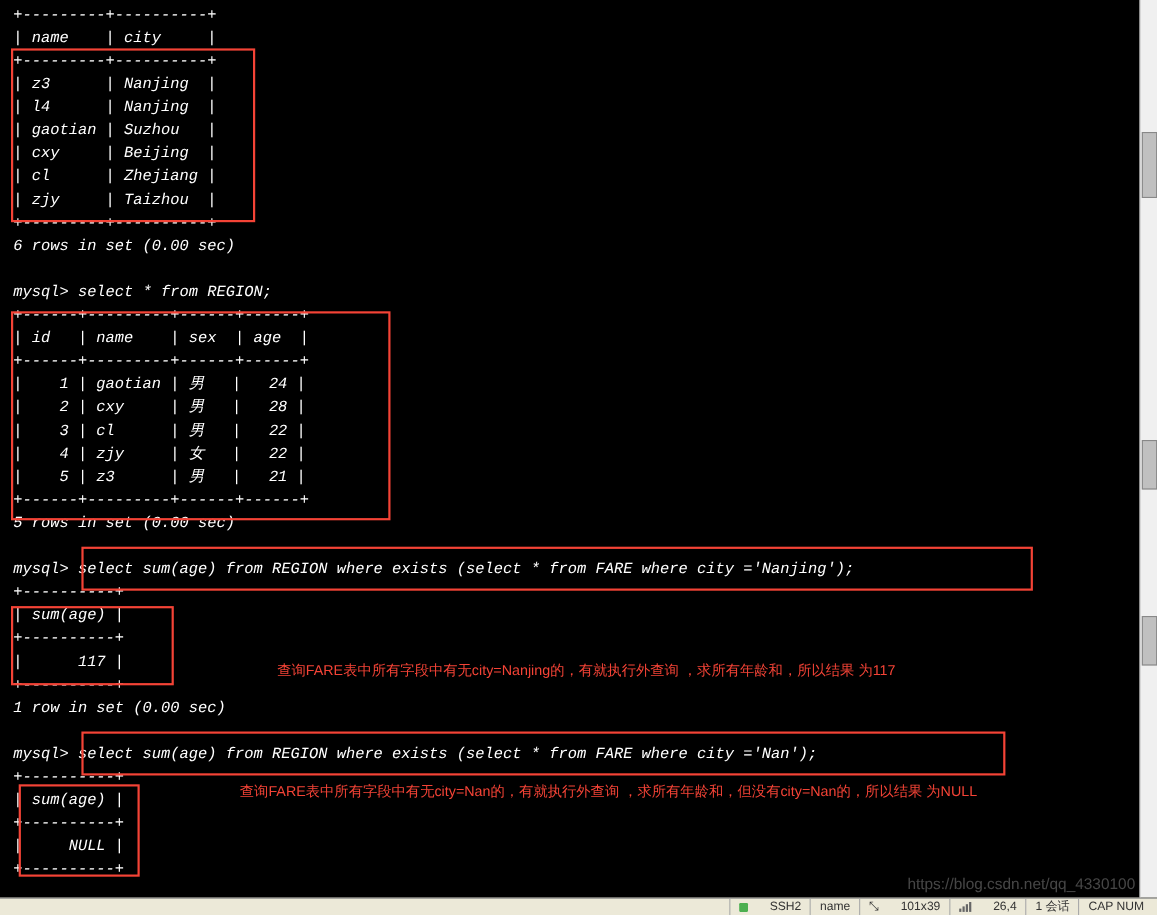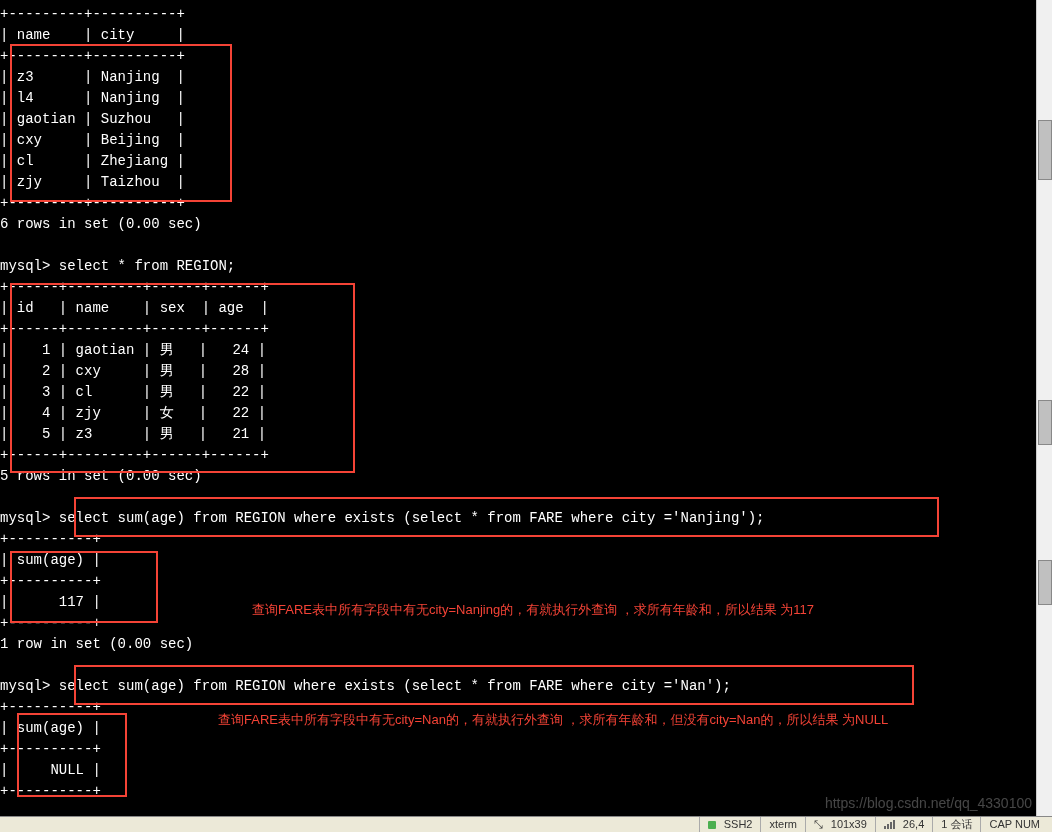--- a/index.html
+++ b/index.html
@@ -8,23 +8,24 @@
   color: #fff;
   font-family: 'Courier New', monospace;
   font-size: 14px;
   line-height: 1.5;
   width: 1052px;
   height: 832px;
   position: relative;
   overflow: hidden;
 }
 .terminal {
-  padding: 4px 0;
+  padding: 4px 12px;
   white-space: pre;
   position: relative;
+  font-style: italic;
 }
 .red-box {
   border: 2px solid #f44336;
   position: absolute;
   pointer-events: none;
 }
 .red-text {
   color: #f44336;
   font-family: 'Microsoft YaHei', sans-serif;
   font-size: 13px;
@@ -61,21 +62,21 @@
   font-size: 11px;
   color: #333;
   padding: 0 4px;
 }
 .sb-section {
   border-left: 1px solid #aaa;
   padding: 0 8px;
   height: 100%;
   display: flex;
   align-items: center;
-  gap: 8px;
+  gap: 20px;
 }
 .sb-green { width: 8px; height: 8px; background: #4caf50; border-radius: 1px; }
 .sb-signal { display: inline-flex; align-items: flex-end; gap: 1px; }
 .sb-signal span { width: 2px; background: #666; }
 .sb-signal span:nth-child(1){height:3px}
 .sb-signal span:nth-child(2){height:5px}
 .sb-signal span:nth-child(3){height:7px}
 .sb-signal span:nth-child(4){height:9px}
 .watermark {
   position: absolute;
@@ -145,21 +146,21 @@
 </div>
 
 <div class="watermark">https://blog.csdn.net/qq_4330100</div>
 
 <div class="statusbar">
   <div style="flex:1"></div>
   <div class="sb-section">
       <span class="sb-green"></span>
       <span>SSH2</span>
     </div>
-  <div class="sb-section">xterm</div>
+  <div class="sb-section">name</div>
   <div class="sb-section">
       <span>⤡</span>
       <span>101x39</span>
     </div>
   <div class="sb-section">
       <span class="sb-signal">
         <span></span>
         <span></span>
         <span></span>
         <span></span>

